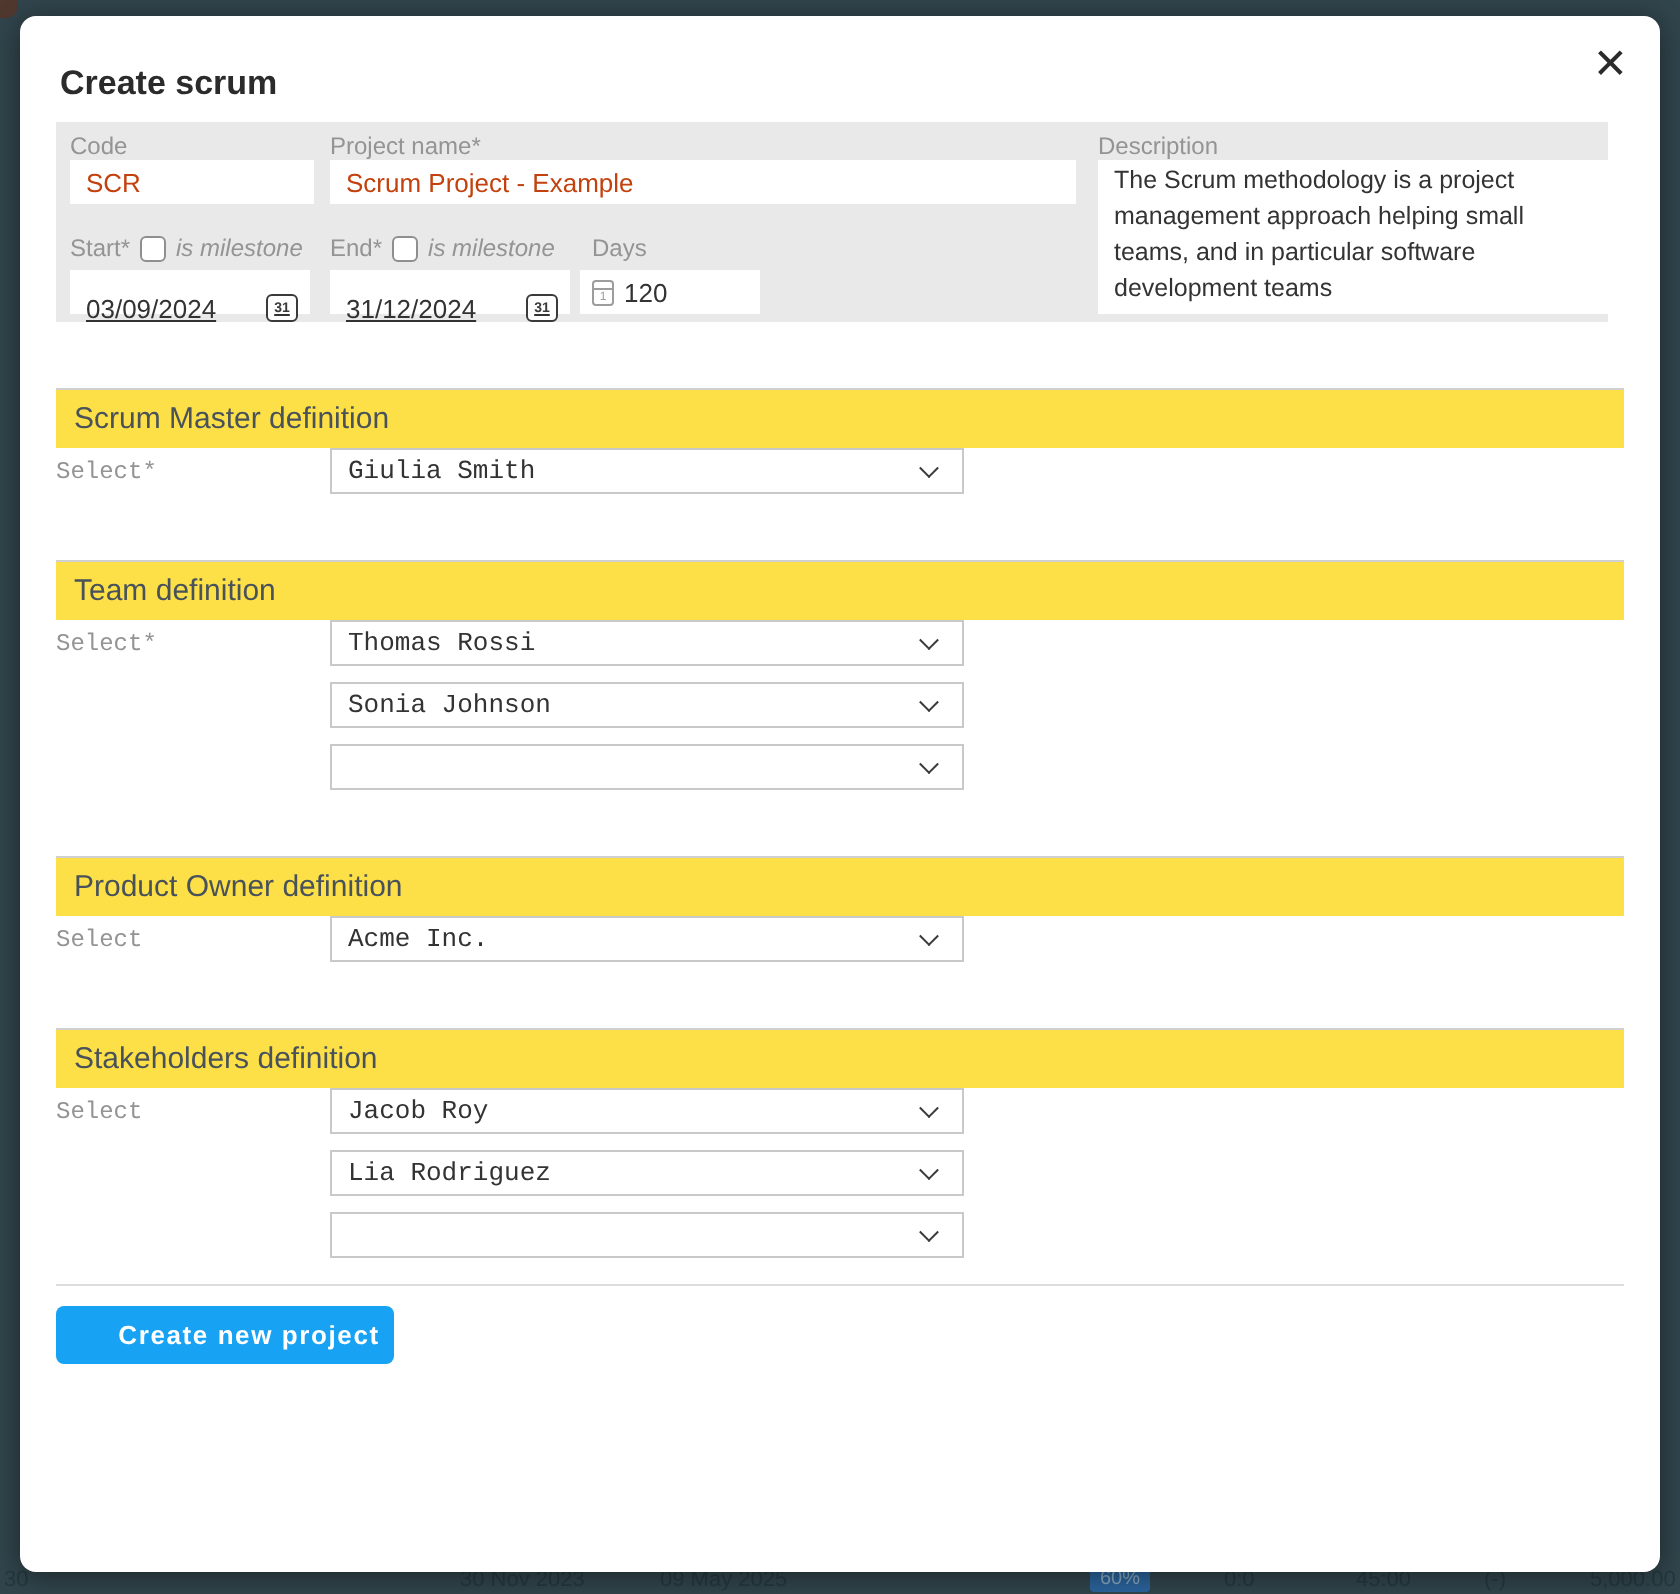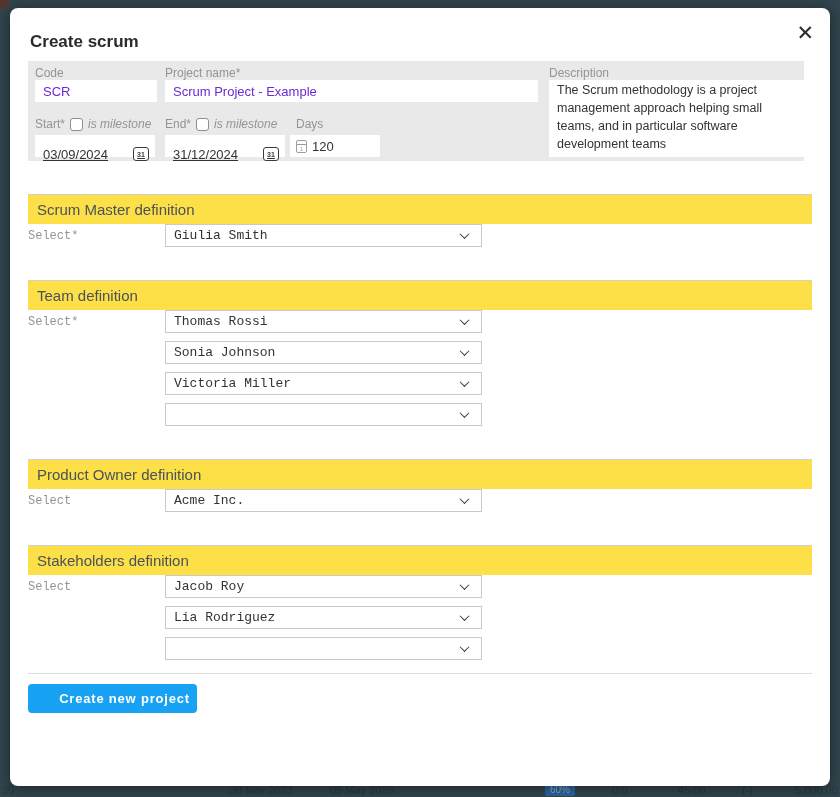--- a/index.html
+++ b/index.html
@@ -43,21 +43,21 @@
   }
 
   
   .panel {
     position:relative; margin-top:9px; width:776px; height:100px;
     background:#e9e9e9;
   }
   .flabel { position:absolute; font-size:12px; color:#949494; white-space:nowrap; }
   .fin {
     position:absolute; background:#fff; border:none; outline:none;
-    height:22px; font-size:13px; color:#6d28d9;
+    height:22px; font-size:13px; color:#c2410c;
     font-family:"Liberation Sans", sans-serif; padding:0 8px;
   }
   .desc-box {
     position:absolute; left:521px; top:19px; width:257px; height:77px;
     background:#fff; border:none; outline:none; resize:none;
     font-size:12.5px; line-height:18px; color:#333; padding:1px 8px;
     font-family:"Liberation Sans", sans-serif;
   }
   .date-row { position:absolute; display:flex; align-items:center; gap:5px; }
   .cbx {
@@ -208,27 +208,20 @@
   </div>
 
   <div class="sel-row">
     <span class="sel-label"></span>
     <div class="sel-box">
       <span class="sel-value">Sonia Johnson</span>
       <span class="chev"></span>
     </div>
   </div>
 
-  <div class="sel-row">
-    <span class="sel-label"></span>
-    <div class="sel-box">
-      <span class="sel-value">Victoria Miller</span>
-      <span class="chev"></span>
-    </div>
-  </div>
 
   <div class="sel-row">
     <span class="sel-label"></span>
     <div class="sel-box">
       <span class="sel-value"></span>
       <span class="chev"></span>
     </div>
   </div>
 </div>
   </section>

